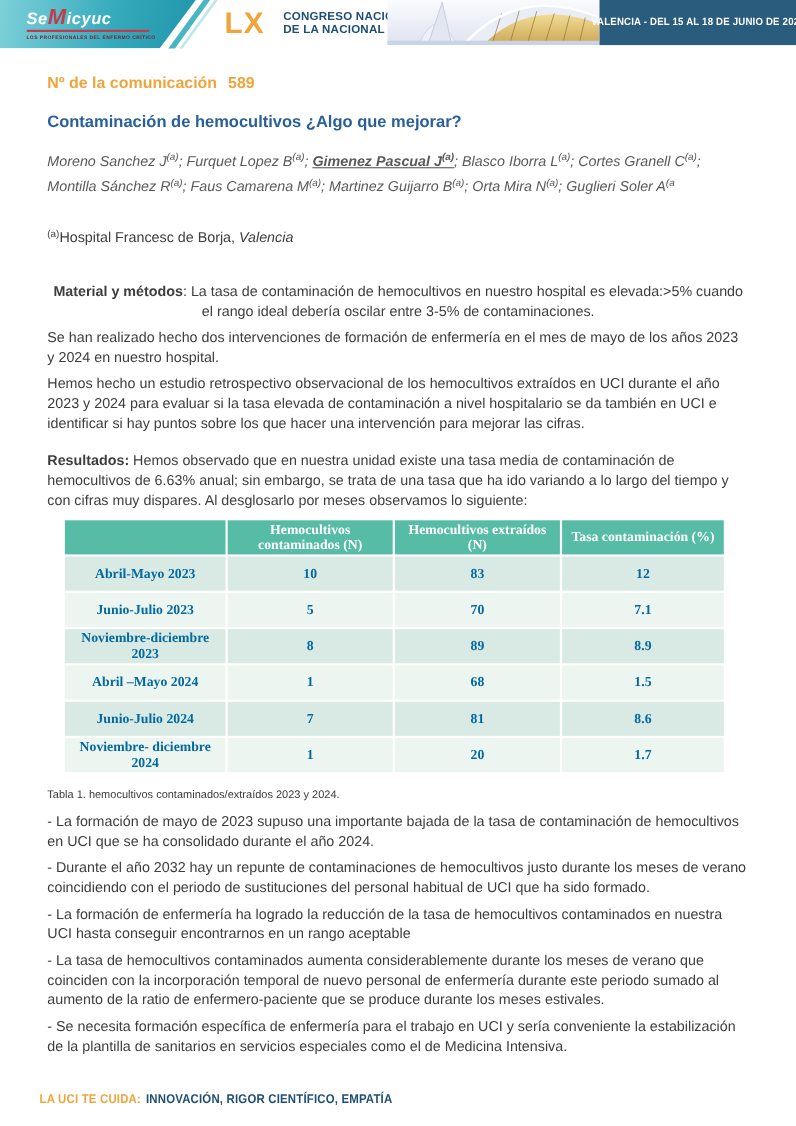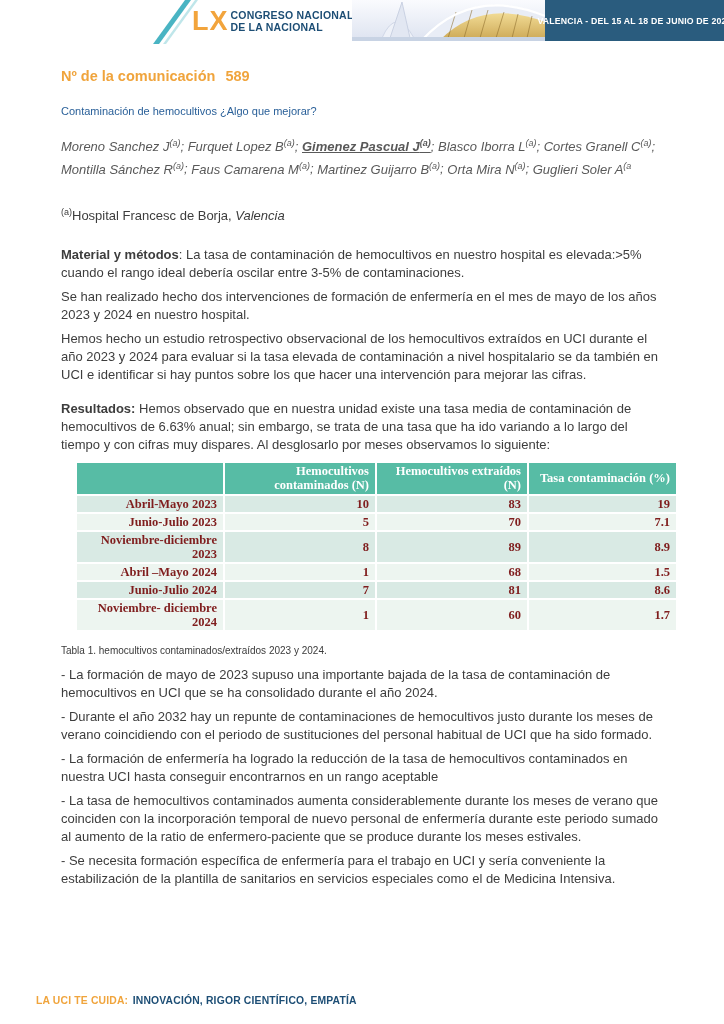--- a/index.html
+++ b/index.html
@@ -18,66 +18,71 @@
     color:#ffffff;
   }
   .logo-text { position:absolute; left:24px; top:5px; font-style:italic; font-weight:bold; letter-spacing:.5px; white-space:nowrap; }
   .lg-se,.lg-rest { font-size:15px; color:#ffffff; }
   .lg-m { font-size:20px; color:#c23b4a; }
   .logo-swoosh { position:absolute; left:24px; top:27px; width:112px; height:2px; background:#c23b4a; border-radius:2px; }
   .logo-tag { position:absolute; left:24px; top:31px; font-size:4.5px; font-weight:bold; letter-spacing:.4px; color:#7e1f2d; white-space:nowrap; }
   .diag { position:absolute; top:0; height:44px; transform:skewX(-36deg); transform-origin:top left; }
   .d1 { left:185px; width:6px; background:#49b4c3; }
   .d2 { left:195px; width:3px; background:#bfe6ea; }
-  .congress { position:absolute; left:192px; top:7px; display:flex; align-items:flex-start; gap:2px; }
+  .congress { position:absolute; left:204px; top:7px; display:flex; align-items:flex-start; gap:17px; }
   .lx { font-size:27px; font-weight:bold; color:#f2a43c; line-height:28px; letter-spacing:1px; }
   .ctitle { padding-top:3px; font-size:10.5px; font-weight:bold; color:#1d4e75; line-height:11.5px; letter-spacing:.2px; }
   .venue { position:absolute; left:352px; top:0; width:193px; height:41px; overflow:hidden; }
   .venue svg { display:block; }
   .datebox {
     position:absolute; left:545px; top:0; width:179px; height:41px;
     background:#2a5c7e; display:flex; align-items:center; justify-content:center;
   }
   .datebox span { color:#ffffff; font-size:9.5px; font-weight:bold; letter-spacing:.2px; display:inline-block; transform:scaleX(.92); white-space:nowrap; }
   
-  .content { padding:0 61px; font-size:13px; line-height:18px; }
+  .content { padding:0 43px; font-size:13px; line-height:18px; }
   .comm { margin-top:23px; color:#f0a43c; font-size:14.5px; font-weight:600; }
   .comm-num { margin-left:10px; }
-  .paper-title { margin-top:17px; color:#2a6099; font-size:11px; font-weight:normal; }
+  .paper-title { margin-top:17px; color:#2a6099; font-size:15px; font-weight:bold; }
   .authors { margin-top:14px; color:#595959; font-style:italic; font-size:13px; }
   .authors sup { font-size:9px; }
   .au-hl { font-weight:bold; text-decoration:underline; }
   .affil { margin-top:24px; color:#3d3d3d; }
   .affil sup { font-size:9px; }
   .affil .city { font-style:italic; }
   .para { margin-top:6px; }
-  .gap-lg { margin-top:21px; }
+  .gap-lg { margin-top:31px;text-align:center; }
   .gap-md { margin-top:16px; }
   b.lbl { color:#3d3d3d; }
   
   .rtable { margin:7px 0 0 14px; border-collapse:separate; border-spacing:2px 2px; width:595px; table-layout:fixed;
-            font-family:"Liberation Serif", serif; font-size:12.5px; font-weight:bold; text-align:right; }
+            font-family:"Liberation Serif", serif; font-size:12.5px; font-weight:bold; text-align:center; }
   .rtable col.c0 { width:146px; } .rtable col.c1 { width:150px; } .rtable col.c2 { width:150px; } .rtable col.c3 { width:147px; }
   .rtable th { background:#57bca5; color:#ffffff; height:31px; line-height:14px; vertical-align:middle; font-weight:bold; padding:1px 6px; }
-  .rtable td { height:16px; vertical-align:middle; color:#7f1d1d; line-height:14px; padding:1px 6px; }
+  .rtable td { height:31px; vertical-align:middle; color:#0369a1; line-height:14px; padding:1px 6px; }
   .rtable tbody tr:nth-child(odd) td { background:#d9eae4; }
   .rtable tbody tr:nth-child(even) td { background:#edf5f0; }
   .caption { margin-top:10px; font-size:10px; font-weight:normal; color:#3a3a3a; }
   .concl-lbl { margin-top:5px; font-weight:bold; }
   
   .footer { position:absolute; left:36px; bottom:18px; font-size:11.5px; font-weight:bold; white-space:nowrap; transform:scaleX(.9); transform-origin:0 50%; letter-spacing:.2px; }
   .footer .f-orange { color:#f0a43c; }
   .footer .f-navy { color:#1d4e75; margin-left:5px; }
 </style>
 </head>
 <body>
 
 <div class="page">
 
   <div class="hdr">
+    <div class="logo-teal">
+      <div class="logo-text"><span class="lg-se">Se</span><span class="lg-m">M</span><span class="lg-rest">icyuc</span></div>
+      <div class="logo-swoosh"></div>
+      <div class="logo-tag">LOS PROFESIONALES DEL ENFERMO CRÍTICO</div>
+    </div>
     <div class="diag d1"></div>
     <div class="diag d2"></div>
     <div class="congress">
       <span class="lx">LX</span>
       <span class="ctitle">
         <span>CONGRESO NACIONAL</span><br>
         <span>DE LA NACIONAL</span>
       </span>
     </div>
     <div class="venue">
@@ -137,21 +142,21 @@
           <th>Hemocultivos contaminados (N)</th>
           <th>Hemocultivos extraídos (N)</th>
           <th>Tasa contaminación (%)</th>
         </tr>
       </thead>
       <tbody>
         <tr>
           <td>Abril-Mayo 2023</td>
           <td>10</td>
           <td>83</td>
-          <td>19</td>
+          <td>12</td>
         </tr>
         <tr>
           <td>Junio-Julio 2023</td>
           <td>5</td>
           <td>70</td>
           <td>7.1</td>
         </tr>
         <tr>
           <td>Noviembre-diciembre 2023</td>
           <td>8</td>
@@ -166,21 +171,21 @@
         </tr>
         <tr>
           <td>Junio-Julio 2024</td>
           <td>7</td>
           <td>81</td>
           <td>8.6</td>
         </tr>
         <tr>
           <td>Noviembre- diciembre 2024</td>
           <td>1</td>
-          <td>60</td>
+          <td>20</td>
           <td>1.7</td>
         </tr>
       </tbody>
     </table>
 
     <div class="caption">Tabla 1. hemocultivos contaminados/extraídos 2023 y 2024.</div>
 
     <div class="para">- La formación de mayo de 2023 supuso una importante bajada de la tasa de contaminación de hemocultivos en UCI que se ha consolidado durante el año 2024.</div>
     <div class="para">- Durante el año 2032 hay un repunte de contaminaciones de hemocultivos justo durante los meses de verano coincidiendo con el periodo de sustituciones del personal habitual de UCI que ha sido formado.</div>
 

